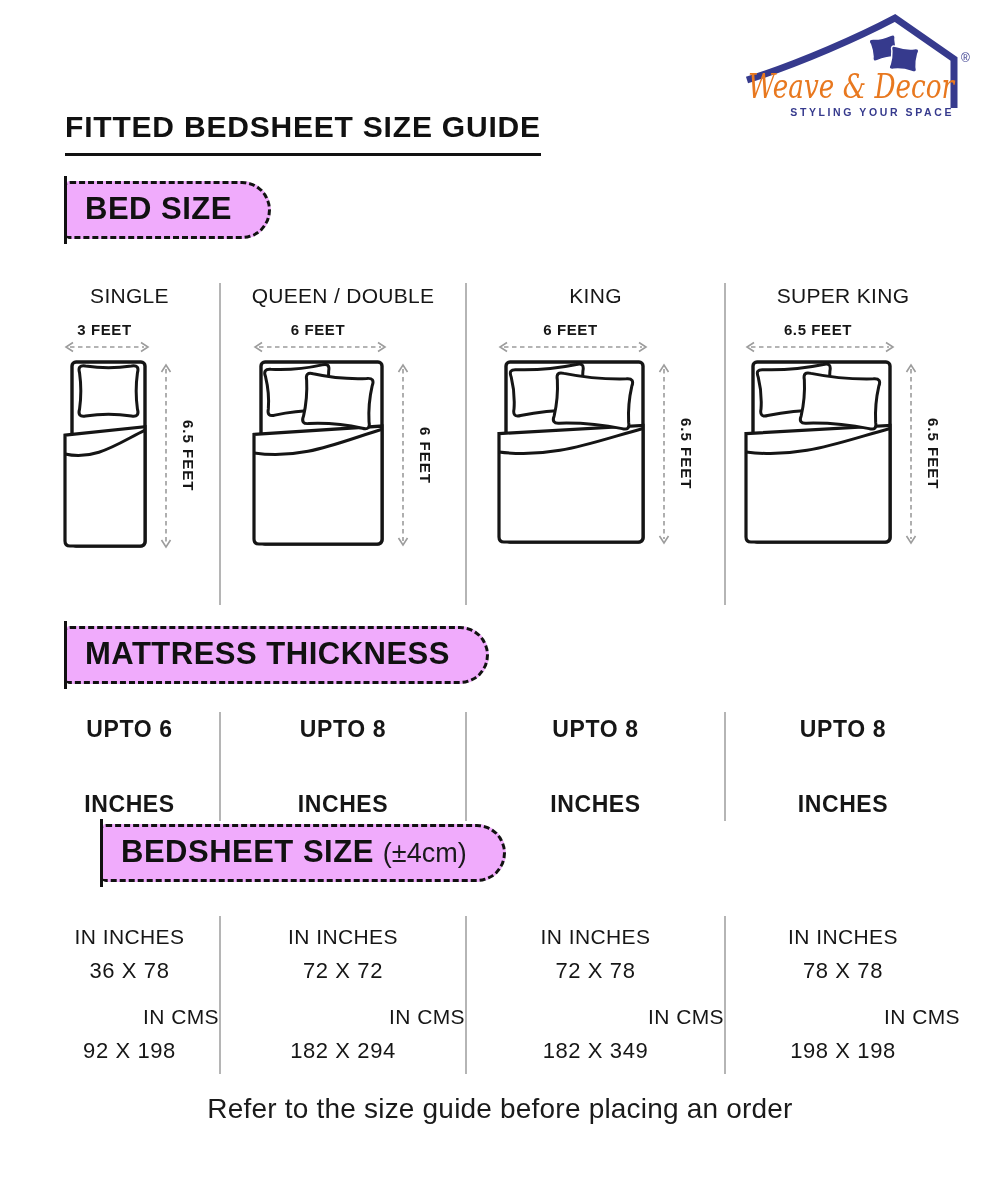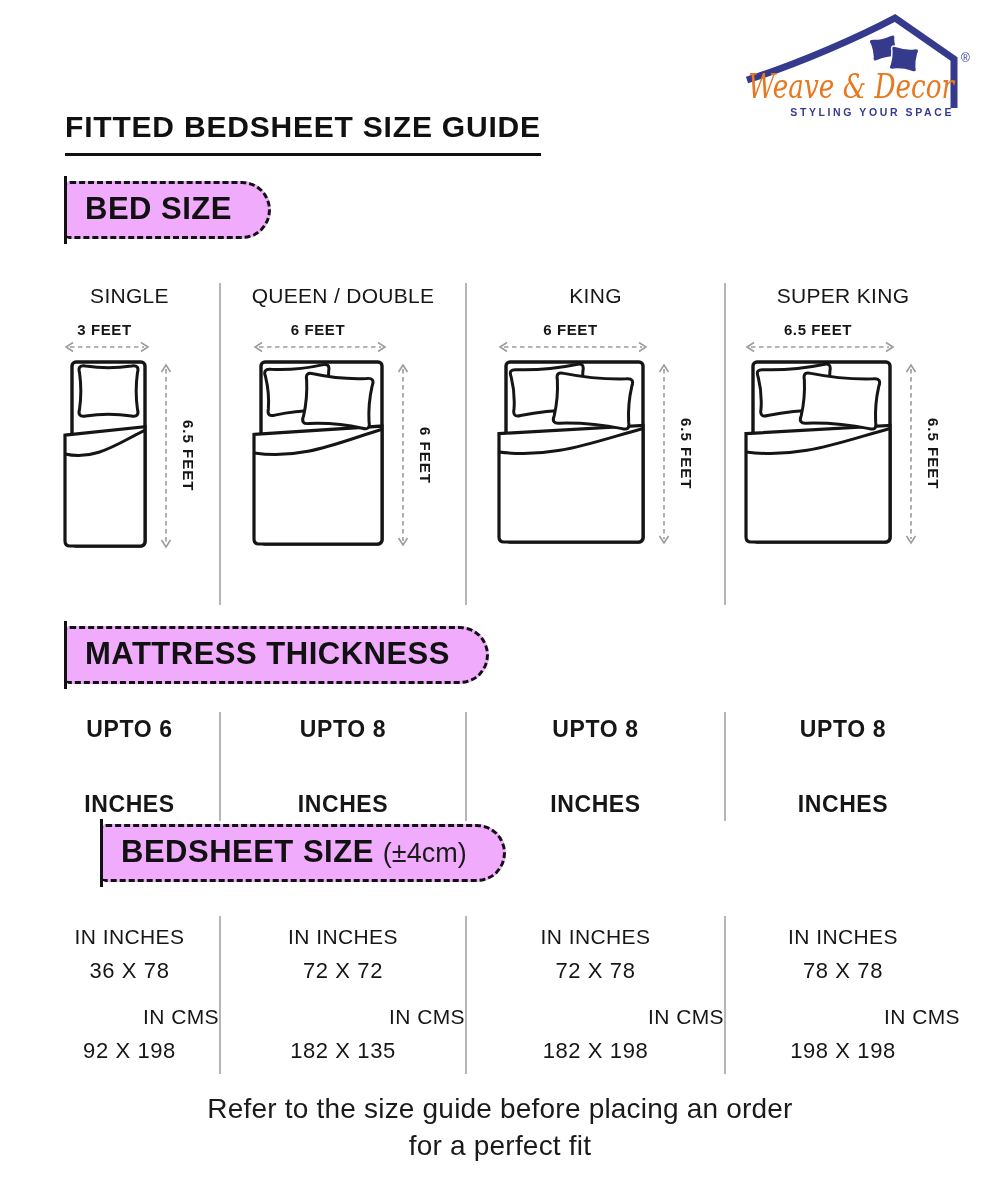--- a/index.html
+++ b/index.html
@@ -257,35 +257,34 @@
     <div class="s-head">IN INCHES</div>
     <div class="s-val">36 X 78</div>
     <div class="s-head cms">IN CMS</div>
     <div class="s-val">92 X 198</div>
   </div>
 
   <div class="col s-col">
     <div class="s-head">IN INCHES</div>
     <div class="s-val">72 X 72</div>
     <div class="s-head cms">IN CMS</div>
-    <div class="s-val">182 X 135</div>
+    <div class="s-val">182 X 294</div>
   </div>
 
   <div class="col s-col">
     <div class="s-head">IN INCHES</div>
     <div class="s-val">72 X 78</div>
     <div class="s-head cms">IN CMS</div>
-    <div class="s-val">182 X 198</div>
+    <div class="s-val">182 X 349</div>
   </div>
 
   <div class="col s-col">
     <div class="s-head">IN INCHES</div>
     <div class="s-val">78 X 78</div>
     <div class="s-head cms">IN CMS</div>
     <div class="s-val">198 X 198</div>
   </div>
 </div>
 
   <div class="footer">
     <div>Refer to the size guide before placing an order</div>
-    <div>for a perfect fit</div>
   </div>
 </div>
 
 </body></html>

